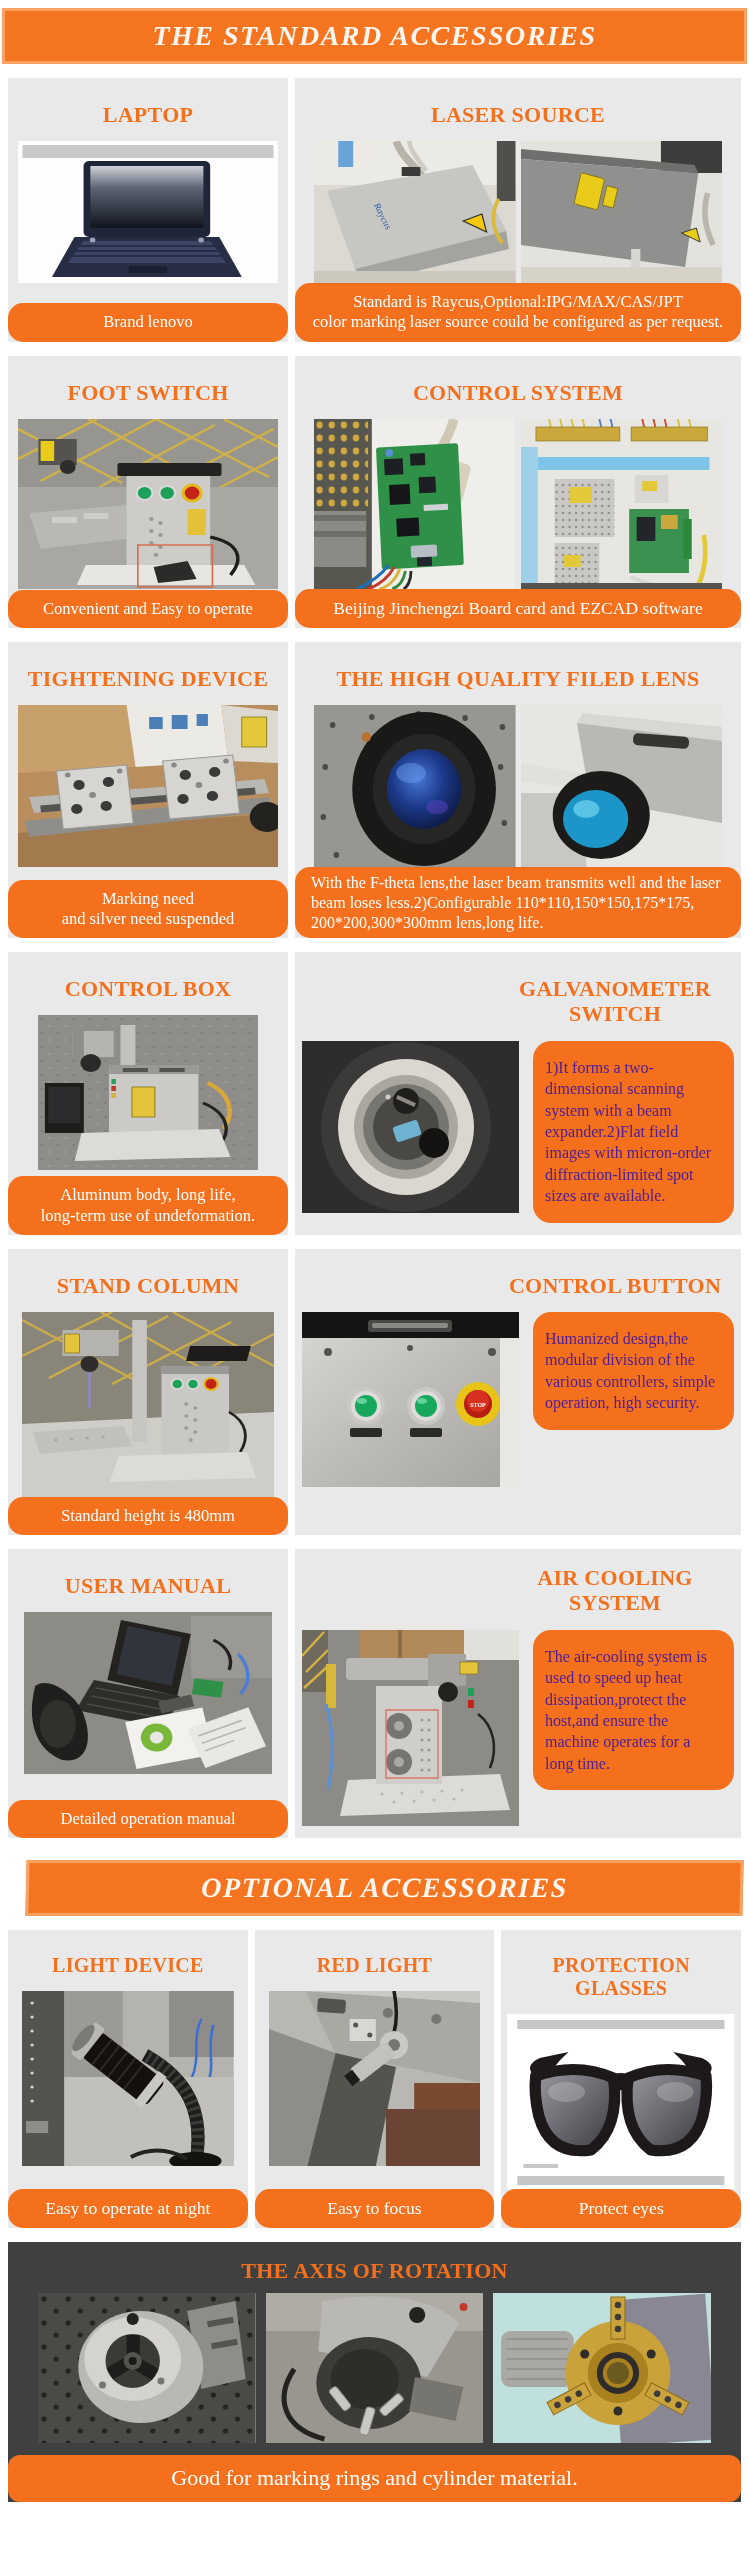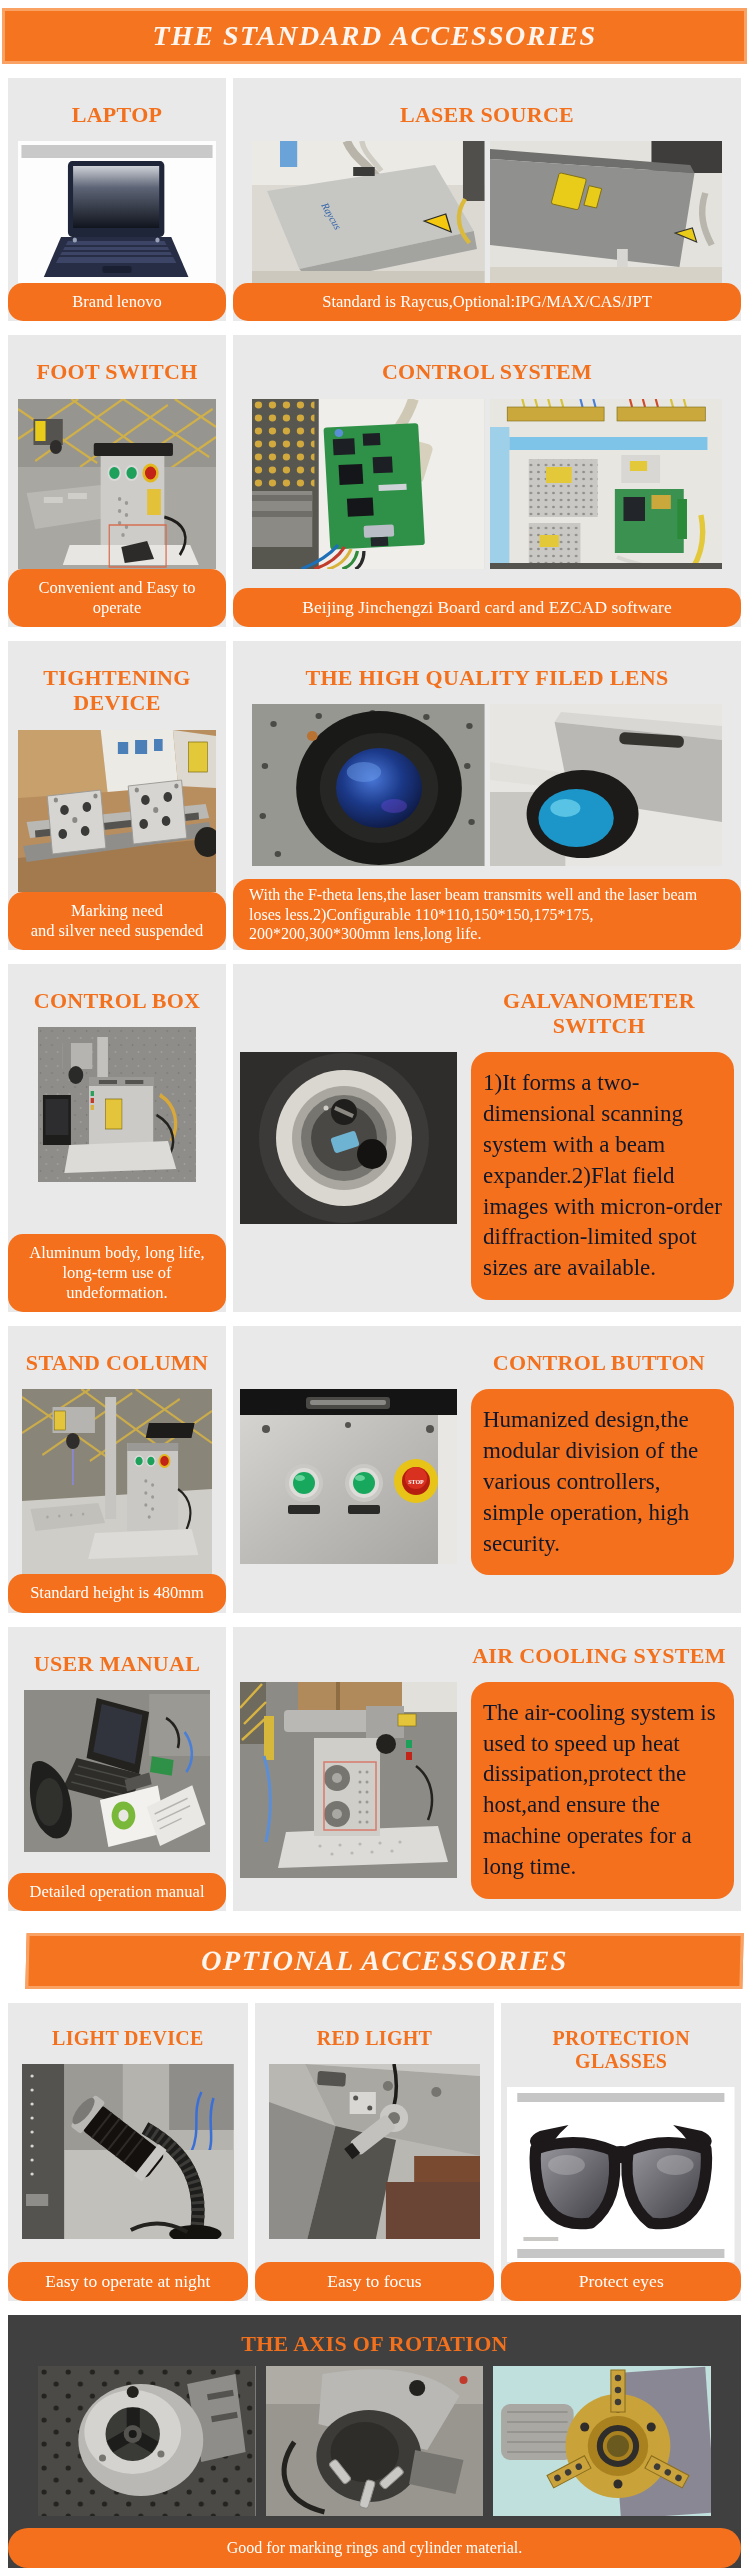--- a/index.html
+++ b/index.html
@@ -4,44 +4,44 @@
 <style>
 *{margin:0;padding:0;box-sizing:border-box}
 html,body{background:#fff}
 body{width:749px;font-family:"Liberation Serif",serif}
 .page{width:749px;height:2576px;background:#fff;overflow:hidden}
 .banner{height:56px;margin:8px 2px 0;background:#f4741f;border:3px solid #f9a263;display:flex;align-items:center;justify-content:center}
 .banner-optional{margin:22px 6px 0 26px;transform:skewX(-1.4deg)}
 .banner-text{color:#fdf5ee;font-size:28px;font-weight:bold;font-style:italic;letter-spacing:1.5px}
 .row{display:flex;gap:7px;margin:14px 8px 0;align-items:stretch}
 .card{background:#e9e9e9;display:flex;flex-direction:column}
-.card-narrow{width:218px;flex:none}
+.card-narrow{width:280px;flex:none}
 .card-wide{flex:1;min-width:0}
 .card-third{flex:1;min-width:0}
 .card-full{margin:14px 8px 0;background:#404040;display:flex;flex-direction:column}
 .card-title{color:#f3701d;font-size:22px;font-weight:bold;text-align:center;letter-spacing:0.3px;margin:24px 6px 14px;line-height:1.15}
 .card-title.small{font-size:20px}
 .title-right{width:52%;margin-left:auto;margin-right:10px}
 .photo{overflow:hidden;background:#ddd}
 .photo svg{display:block;width:100%;height:100%}
 .photo-single{margin:0 10px}
 .photo-pair{display:flex;gap:5px;margin:0 19px}
 .photo-pair .photo{flex:1}
 .photo-trio{display:flex;gap:10px;margin:0 30px;height:150px}
 .photo-trio .photo{flex:1}
 .h142{height:142px}.h155{height:155px}.h162{height:162px}.h170{height:170px}.h172{height:172px}.h175{height:175px}.h185{height:185px}.h196{height:196px}
 .caption{background:#f4701d;border-radius:15px;color:#fff;text-align:center;padding:9px 8px;margin-top:auto;font-size:17.5px;line-height:1.22}
 .caption .cap-line{display:block}
 .card-narrow .caption{font-size:16.5px}
 .caption-sm{font-size:16.5px}
 .caption-xs{font-size:16px;padding:6px 16px;text-align:left}
-.caption-lg{font-size:16px;border-radius:20px;padding:10px 8px;margin-top:12px}
+.caption-lg{font-size:22px;border-radius:12px;padding:10px 8px;margin-top:12px}
 .split{display:flex;gap:14px;margin:0 7px;align-items:flex-start}
 .split .photo{width:217px;flex:none}
-.panel{flex:1;background:#f4701d;border-radius:18px;color:#0f172a;font-size:23px;line-height:1.34;padding:16px 12px}
+.panel{flex:1;background:#f4701d;border-radius:18px;color:#4c1d95;font-size:16px;line-height:1.34;padding:16px 12px}
 .panel-left{text-align:left}
 .panel-center{text-align:left}
 .tight-title{margin-top:16px}
 </style>
 </head>
 <body>
 
 <div class="page">
 
   <div class="banner">
@@ -113,20 +113,21 @@
               </g>
             <path d="M172 92 l16 -5 l4 14 z" fill="#e9cb1a" stroke="#333" stroke-width="1"></path>
             <rect x="118" y="108" width="10" height="22" fill="#d8d6d2"></rect>
             <rect y="126" width="216" height="16" fill="#d6d2c8"></rect>
             <path d="M200 52 C194 72 198 88 206 104" stroke="#b9b6ae" stroke-width="6" fill="none"></path>
           </svg>
         </div>
       </div>
       <div class="caption caption-sm">
         <span class="cap-line">Standard is Raycus,Optional:IPG/MAX/CAS/JPT</span>
+        <span class="cap-line">color marking laser source could be configured as per request.</span>
       </div>
     </section>
   </div>
 
   <div class="row">
     <section class="card card-narrow">
       <h2 class="card-title">FOOT SWITCH</h2>
       <div class="photo photo-single h170">
         <svg viewBox="0 0 230 170" preserveAspectRatio="none">
           <rect width="230" height="170" fill="#96958f"></rect>

